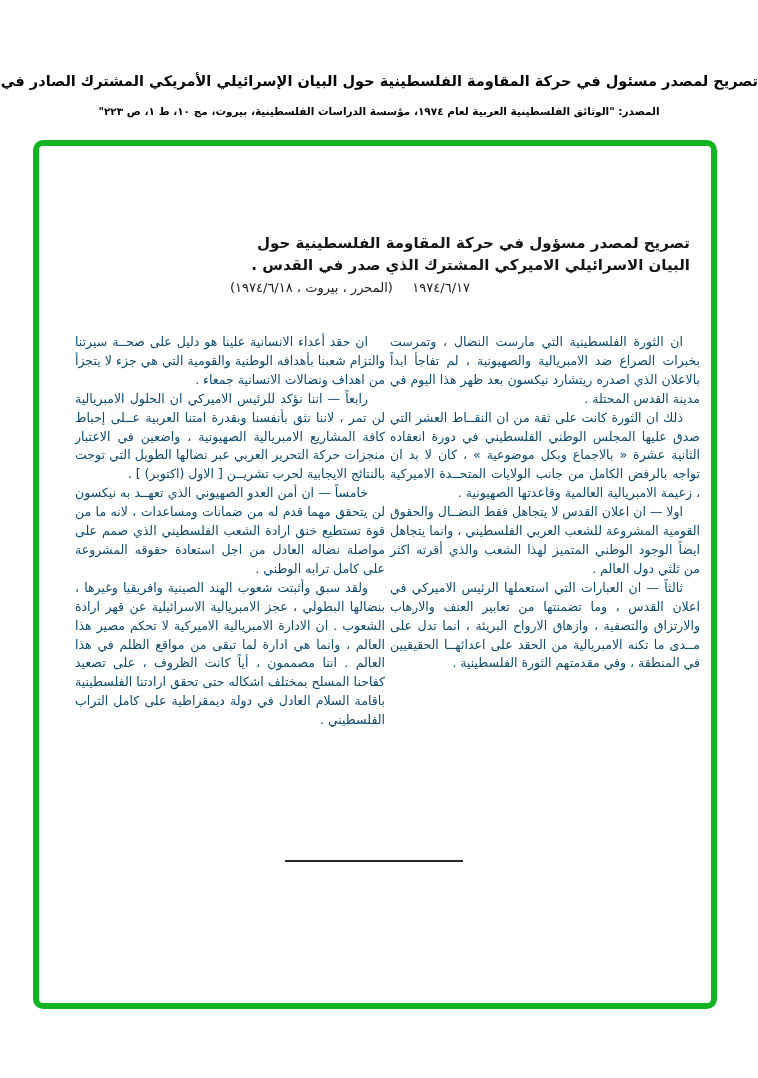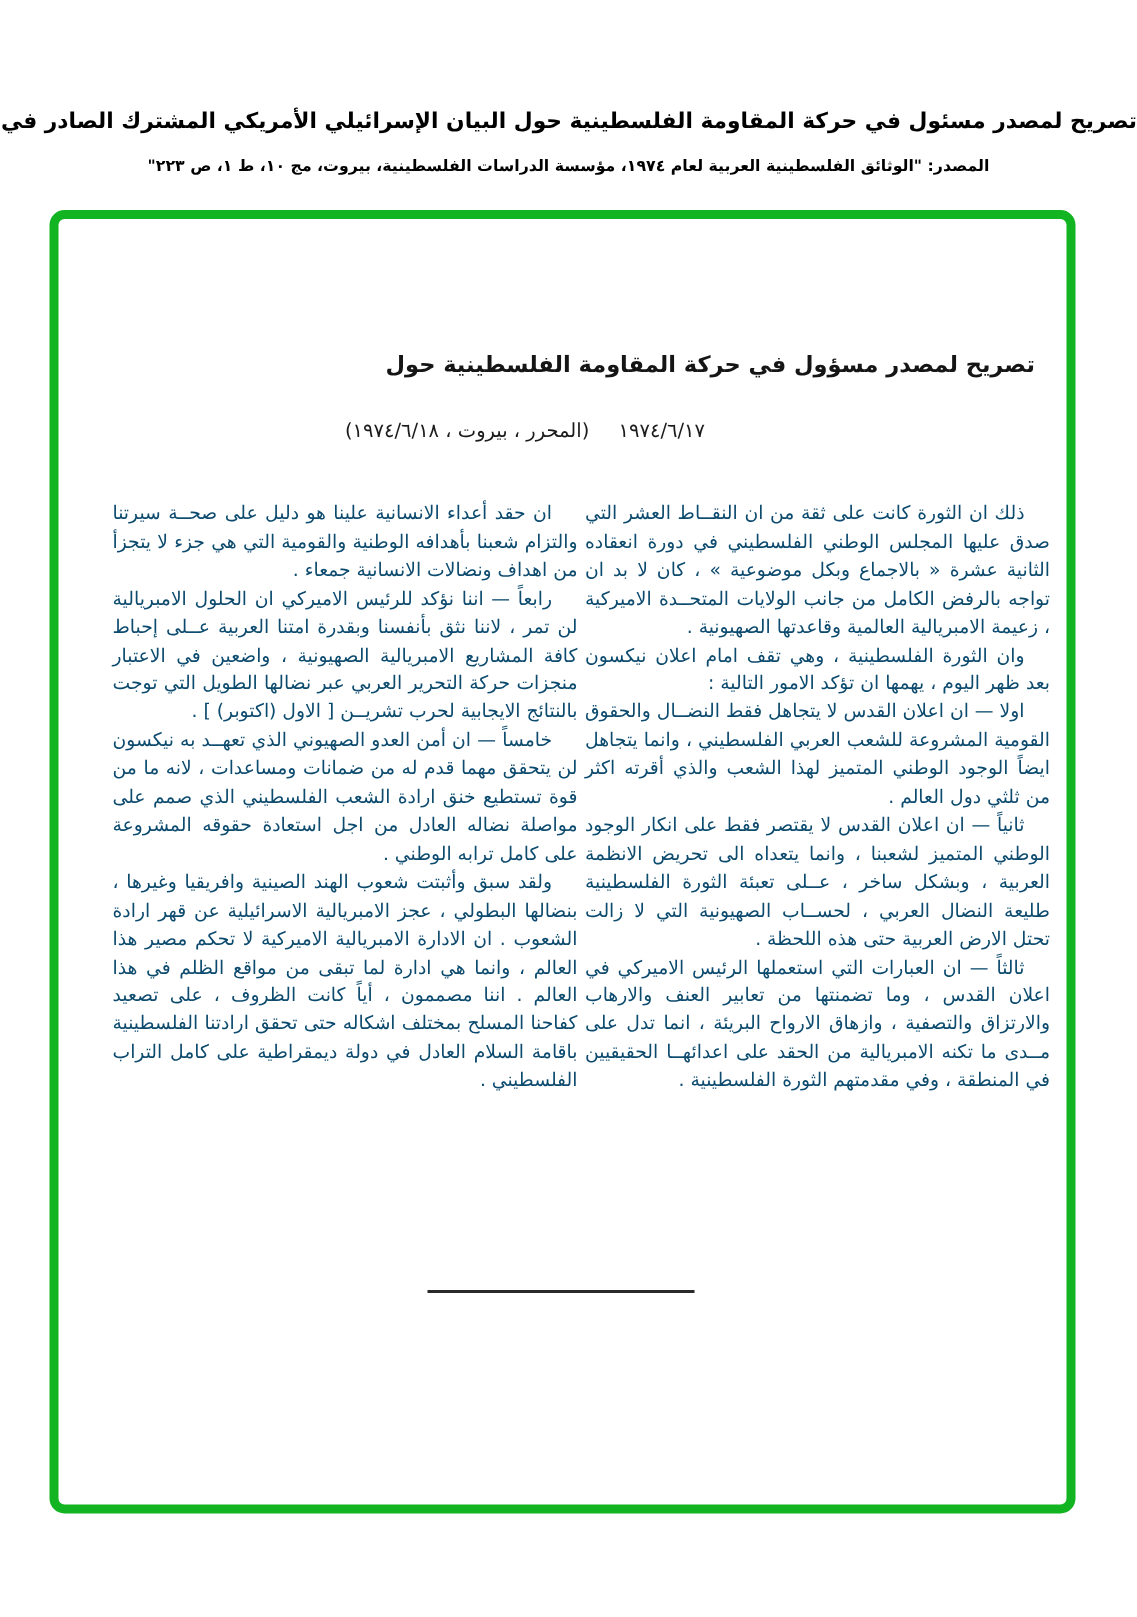--- a/index.html
+++ b/index.html
@@ -120,33 +120,33 @@
 
 <header class="top-header">
   <div class="main-title">تصريح لمصدر مسئول في حركة المقاومة الفلسطينية حول البيان الإسرائيلي الأمريكي المشترك الصادر في القدس</div>
   <div class="source-line">المصدر: "الوثائق الفلسطينية العربية لعام ١٩٧٤، مؤسسة الدراسات الفلسطينية، بيروت، مج ١٠، ط ١، ص ٢٢٣"</div>
 </header>
 
 <section class="green-frame" style="border-color: rgb(18, 180, 34); padding-left: 40px;">
 
   <div class="doc-title">
     <div>تصريح لمصدر مسؤول في حركة المقاومة الفلسطينية حول</div>
+    <div>البيان الاسرائيلي الاميركي المشترك الذي صدر في القدس .</div>
   </div>
 
   <div class="date-row">
     <span>١٩٧٤/٦/١٧</span>
     <span>(المحرر ، بيروت ، ١٩٧٤/٦/١٨)</span>
   </div>
 
   <div class="columns">
     <div class="col">
+      <p>ان الثورة الفلسطينية التي مارست النضال ، وتمرست بخبرات الصراع ضد الامبريالية والصهيونية ، لم تفاجأ ابداً بالاعلان الذي اصدره ريتشارد نيكسون بعد ظهر هذا اليوم في مدينة القدس المحتلة .</p>
       <p>ذلك ان الثورة كانت على ثقة من ان النقــاط العشر التي صدق عليها المجلس الوطني الفلسطيني في دورة انعقاده الثانية عشرة « بالاجماع وبكل موضوعية » ، كان لا بد ان تواجه بالرفض الكامل من جانب الولايات المتحــدة الاميركية ، زعيمة الامبريالية العالمية وقاعدتها الصهيونية .</p>
-      <p>وان الثورة الفلسطينية ، وهي تقف امام اعلان نيكسون بعد ظهر اليوم ، يهمها ان تؤكد الامور التالية :</p>
       <p>اولا — ان اعلان القدس لا يتجاهل فقط النضــال والحقوق القومية المشروعة للشعب العربي الفلسطيني ، وانما يتجاهل ايضاً الوجود الوطني المتميز لهذا الشعب والذي أقرته اكثر من ثلثي دول العالم .</p>
-      <p>ثانياً — ان اعلان القدس لا يقتصر فقط على انكار الوجود الوطني المتميز لشعبنا ، وانما يتعداه الى تحريض الانظمة العربية ، وبشكل ساخر ، عــلى تعبئة الثورة الفلسطينية طليعة النضال العربي ، لحســاب الصهيونية التي لا زالت تحتل الارض العربية حتى هذه اللحظة .</p>
       <p>ثالثاً — ان العبارات التي استعملها الرئيس الاميركي في اعلان القدس ، وما تضمنتها من تعابير العنف والارهاب والارتزاق والتصفية ، وازهاق الارواح البريئة ، انما تدل على مــدى ما تكنه الامبريالية من الحقد على اعدائهــا الحقيقيين في المنطقة ، وفي مقدمتهم الثورة الفلسطينية .</p>
     </div>
     <div class="col">
       <p>ان حقد أعداء الانسانية علينا هو دليل على صحــة سيرتنا والتزام شعبنا بأهدافه الوطنية والقومية التي هي جزء لا يتجزأ من اهداف ونضالات الانسانية جمعاء .</p>
       <p>رابعاً — اننا نؤكد للرئيس الاميركي ان الحلول الامبريالية لن تمر ، لاننا نثق بأنفسنا وبقدرة امتنا العربية عــلى إحباط كافة المشاريع الامبريالية الصهيونية ، واضعين في الاعتبار منجزات حركة التحرير العربي عبر نضالها الطويل التي توجت بالنتائج الايجابية لحرب تشريــن [ الاول (اكتوبر) ] .</p>
       <p>خامساً — ان أمن العدو الصهيوني الذي تعهــد به نيكسون لن يتحقق مهما قدم له من ضمانات ومساعدات ، لانه ما من قوة تستطيع خنق ارادة الشعب الفلسطيني الذي صمم على مواصلة نضاله العادل من اجل استعادة حقوقه المشروعة على كامل ترابه الوطني .</p>
       <p>ولقد سبق وأثبتت شعوب الهند الصينية وافريقيا وغيرها ، بنضالها البطولي ، عجز الامبريالية الاسرائيلية عن قهر ارادة الشعوب . ان الادارة الامبريالية الاميركية لا تحكم مصير هذا العالم ، وانما هي ادارة لما تبقى من مواقع الظلم في هذا العالم . اننا مصممون ، أياً كانت الظروف ، على تصعيد كفاحنا المسلح بمختلف اشكاله حتى تحقق ارادتنا الفلسطينية باقامة السلام العادل في دولة ديمقراطية على كامل التراب الفلسطيني .</p>
     </div>
   </div>
 

